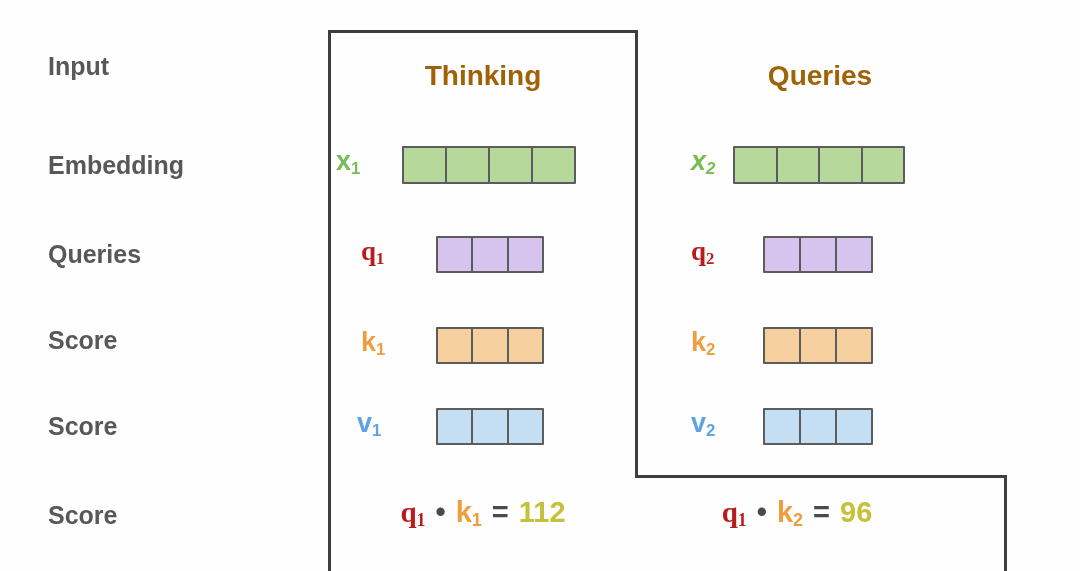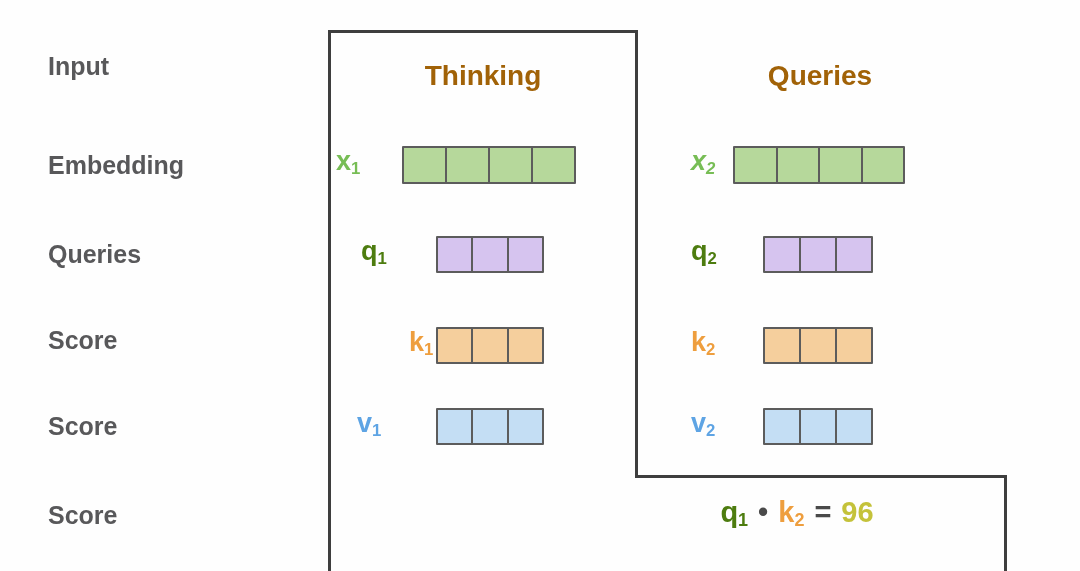--- a/index.html
+++ b/index.html
@@ -34,21 +34,21 @@
     font-size: 27px;
     font-weight: 700;
     line-height: 1;
   }
   .sub {
     font-size: 0.62em;
     position: relative;
     top: 0.22em;
   }
   .t-green  { color: #77bd55; }
-  .t-purple { color: #4d7c0f; }
+  .t-purple { color: #b91c1c; font-family: Liberation Serif, serif; }
   .t-orange { color: #ee9e3e; }
   .t-blue   { color: #5ea4e4; }
   .t-olive  { color: #c4c23a; }
   .t-dark   { color: #4a4a4a; }
 
   .vector {
     position: absolute;
     display: flex;
     border: 2px solid #5c5c5c;
     border-radius: 1px;
@@ -85,21 +85,21 @@
   #x1-label { left: 336px; top: 148px; }
   #x1-vec   { left: 402px; top: 146px; width: 174px; height: 38px; }
   #x2-label { left: 691px; top: 148px; font-style: italic; }
   #x2-vec   { left: 733px; top: 146px; width: 172px; height: 38px; }
 
   #q1-label { left: 361px; top: 238px; }
   #q1-vec   { left: 436px; top: 236px; width: 108px; height: 37px; }
   #q2-label { left: 691px; top: 238px; }
   #q2-vec   { left: 763px; top: 236px; width: 110px; height: 37px; }
 
-  #k1-label { left: 361px; top: 329px; margin-left: 48px; }
+  #k1-label { left: 361px; top: 329px; }
   #k1-vec   { left: 436px; top: 327px; width: 108px; height: 37px; }
   #k2-label { left: 691px; top: 329px; text-align: center; }
   #k2-vec   { left: 763px; top: 327px; width: 110px; height: 37px; }
 
   #v1-label { left: 357px; top: 410px; }
   #v1-vec   { left: 436px; top: 408px; width: 108px; height: 37px; }
   #v2-label { left: 691px; top: 410px; }
   #v2-vec   { left: 763px; top: 408px; width: 110px; height: 37px; }
 
   #score-eq-1 { left: 330px; width: 306px; }
@@ -179,17 +179,20 @@
       <div class="cell"></div>
       <div class="cell"></div>
   </div>
   <div class="vec-label t-blue" id="v2-label"><span>v</span><span class="sub">2</span></div>
   <div class="vector vec-blue" id="v2-vec">
     <div class="cell"></div>
       <div class="cell"></div>
       <div class="cell"></div>
   </div>
 
+  <div class="score-eq" id="score-eq-1">
+    <span class="t-purple"><span>q</span><span class="sub">1</span></span><span class="t-dark op">•</span><span class="t-orange"><span>k</span><span class="sub">1</span></span><span class="t-dark eqs">=</span><span class="t-olive">112</span>
+  </div>
   <div class="score-eq" id="score-eq-2">
     <span class="t-purple"><span>q</span><span class="sub">1</span></span><span class="t-dark op">•</span><span class="t-orange"><span>k</span><span class="sub">2</span></span><span class="t-dark eqs">=</span><span class="t-olive">96</span>
   </div>
 
 </div>
 
 </body></html>

